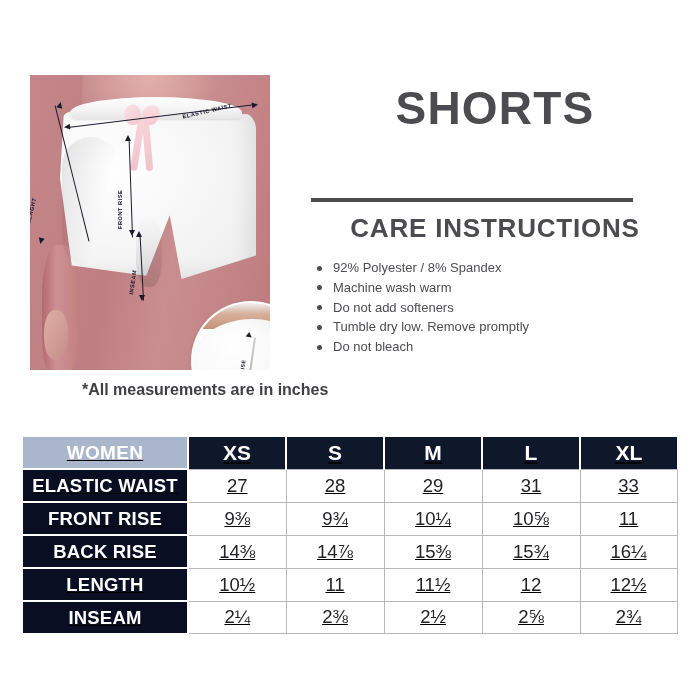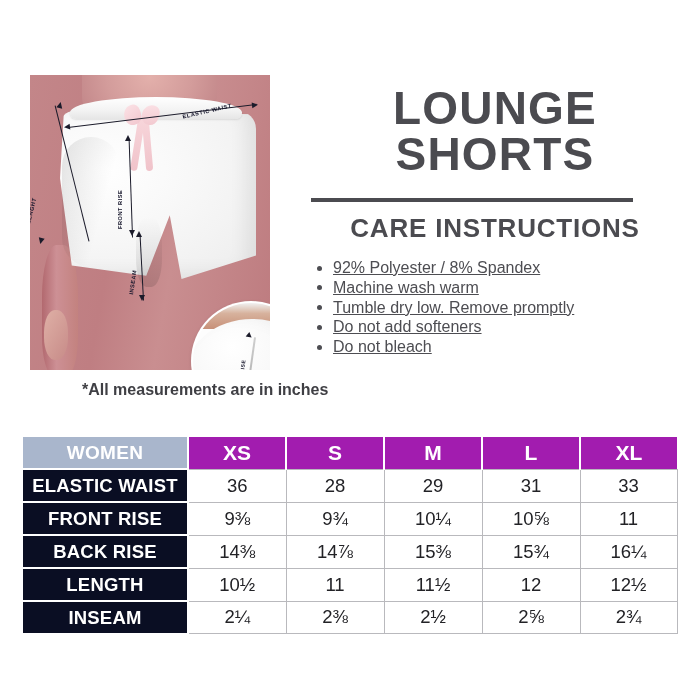--- a/index.html
+++ b/index.html
@@ -243,26 +243,25 @@
   .care-list {
     position: absolute;
     left: 316px;
     top: 258px;
     margin: 0;
     padding: 0;
     list-style: none;
   }
   .care-list li {
     color: #4d4d52;
-    font-size: 16px;
+    font-size: 13px;
     line-height: 19.8px;
     position: relative;
     padding-left: 17px;
     font-family: "Liberation Sans", sans-serif;
-    text-decoration: underline;
   }
   .care-list li::before {
     content: "";
     position: absolute;
     left: 1px;
     top: 7.5px;
     width: 5px;
     height: 5px;
     border-radius: 50%;
     background: #4d4d52;
@@ -279,38 +278,39 @@
   }
 
   
   .size-table {
     position: absolute;
     left: 23px;
     top: 437px;
     width: 654px;
     border-collapse: collapse;
     table-layout: fixed;
+    text-decoration: underline;
   }
   .size-table td, .size-table th {
     height: 31px;
     padding: 0;
     text-align: center;
     vertical-align: middle;
     font-family: "Liberation Sans", sans-serif;
   }
   .size-table th.corner {
     background: #a9b6cc;
     color: #ffffff;
     font-size: 19px;
     font-weight: bold;
     letter-spacing: .3px;
     border-right: 2px solid #ffffff;
   }
   .size-table th.size-head {
-    background: #a21caf;
+    background: #0f172a;
     color: #ffffff;
     font-size: 21px;
     font-weight: bold;
     border-right: 2px solid #ffffff;
   }
   .size-table th.size-head:last-child { border-right: none; text-align: center; }
   .size-table td.row-head {
     background: #0a0e23;
     color: #ffffff;
     font-size: 18.5px;
@@ -375,31 +375,30 @@
     <div class="inset-short"></div>
 
     <div class="inset-seam"></div>
     <div class="arrowhead" style="left:53px; top:29px; border-width:0 3.2px 5.5px 3.2px; border-color:transparent transparent #1b1b2a transparent; transform:rotate(8deg);"></div>
 
     <div class="m-label" style="left:49px; top:84px; transform:rotate(-82deg); transform-origin:left bottom; font-size:5.2px;">BACK RISE</div>
   </div>
 </div>
 
 <div class="title-block">
-  <div class="title-line">LOUNGE</div>
   <div class="title-line">SHORTS</div>
 </div>
 <div class="title-rule"></div>
 <div class="care-heading">CARE INSTRUCTIONS</div>
 
 <ul class="care-list">
   <li>92% Polyester / 8% Spandex</li>
   <li>Machine wash warm</li>
+  <li>Do not add softeners</li>
   <li>Tumble dry low. Remove promptly</li>
-  <li>Do not add softeners</li>
   <li>Do not bleach</li>
 </ul>
 
 <div class="footnote">*All measurements are in inches</div>
 
 <table class="size-table">
   <colgroup>
     <col style="width:165px">
     <col style="width:98px">
       <col style="width:98px">
@@ -413,21 +412,21 @@
       <th class="size-head">XS</th>
       <th class="size-head">S</th>
       <th class="size-head">M</th>
       <th class="size-head">L</th>
       <th class="size-head">XL</th>
     </tr>
   </thead>
   <tbody>
     <tr>
       <td class="row-head">ELASTIC WAIST</td>
-      <td class="val">36</td>
+      <td class="val">27</td>
       <td class="val">28</td>
       <td class="val">29</td>
       <td class="val">31</td>
       <td class="val">33</td>
     </tr>
     <tr>
       <td class="row-head">FRONT RISE</td>
       <td class="val">9⅜</td>
       <td class="val">9¾</td>
       <td class="val">10¼</td>

